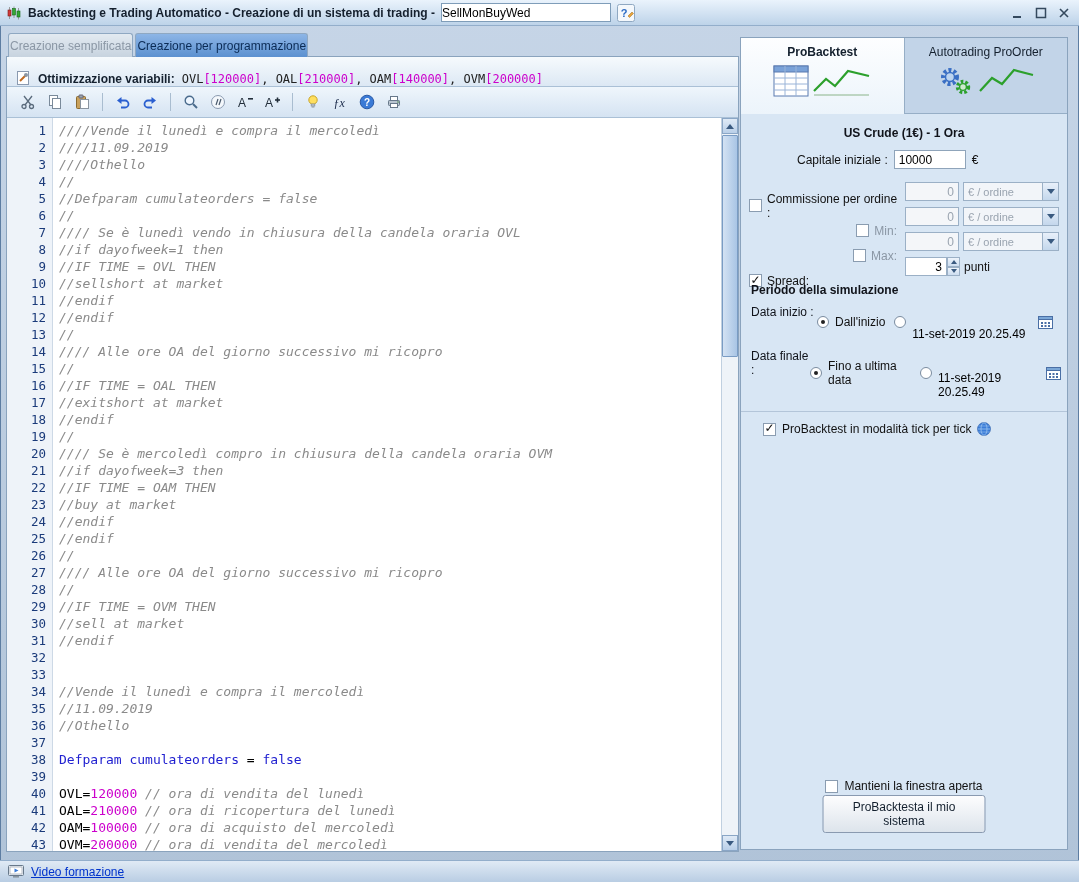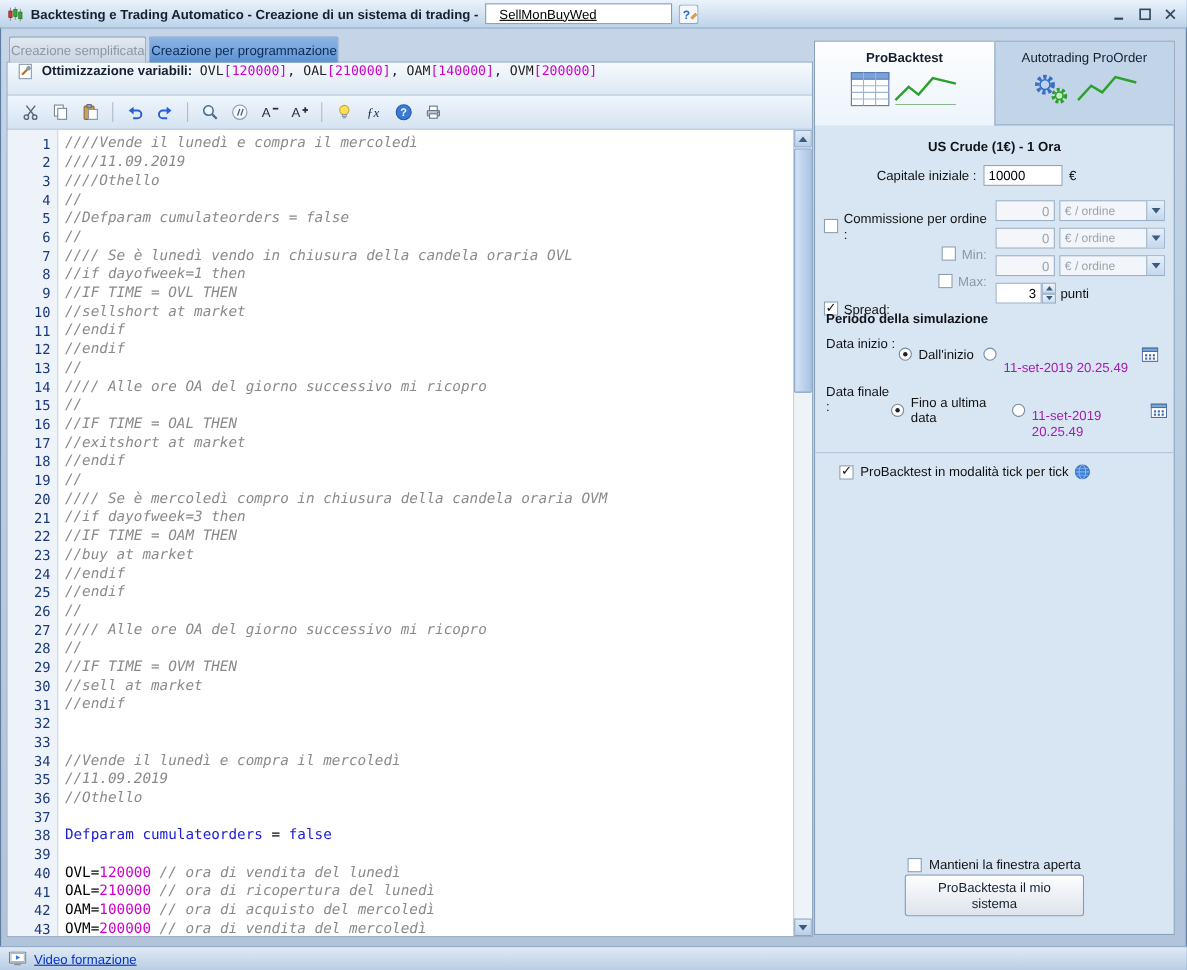--- a/index.html
+++ b/index.html
@@ -11,36 +11,36 @@
     outline:1px solid #5d7da2; outline-offset:-1px;
   }
   svg { display:block; }
 
   
   .titlebar { position:absolute; top:0; left:0; right:0; height:26px;
     background:linear-gradient(#eaf3fc,#bdd3e9); border-bottom:1px solid #93aecb;
     display:flex; align-items:center; gap:6px; padding:0 6px; }
   .titlebar .title { font-weight:bold; color:#15202e; white-space:nowrap; }
   .doc-input { width:170px; height:19px; border:1px solid #7f9db9; background:#fff;
-    font:12px "Liberation Sans", sans-serif; padding:1px 12px;text-decoration:underline; }
+    font:12px "Liberation Sans", sans-serif; padding:1px 0; }
   .win-controls { margin-left:auto; display:flex; gap:9px; align-items:center; padding-right:2px; }
   .wc { width:14px; height:14px; display:flex; align-items:center; justify-content:center; cursor:default; }
 
   
   .left-tabs { position:absolute; top:33px; left:8px; display:flex; gap:2px; z-index:3; }
   .tab { height:24px; display:flex; align-items:center; padding:0 1px;
     border:1px solid #8fa8c2; border-bottom:none; border-radius:3px 3px 0 0; white-space:nowrap; }
   .tab.inactive { background:linear-gradient(#e3eaf1,#c7d3df); color:#8b97a5; }
   .tab.active { background:linear-gradient(#8db5e6,#5c91d0); color:#0b2b55; }
 
   
   .left-body { position:absolute; top:56px; left:6px; width:733px; bottom:30px;
     border:1px solid #8aa3bd; background:#dce6f1; }
   .optbar { height:30px; background:linear-gradient(#f6fafd,#dce8f4);
-    border-bottom:1px solid #aac0d6; display:flex; align-items:flex-start; gap:7px; padding:0 8px; }
+    border-bottom:1px solid #aac0d6; display:flex; align-items:flex-end; gap:7px; padding:0 8px; }
   .opt-label { font-weight:bold; color:#14202e; }
   .opt-vars { font-family:"DejaVu Sans Mono", monospace; font-size:12px; }
   .opt-name { color:#222; }
   .opt-val { color:#cc00cc; }
 
   .toolbar { height:31px; background:linear-gradient(#eff6fc,#d5e3f2);
     border-bottom:1px solid #aac0d6; display:flex; align-items:center; gap:3px; padding:0 9px; }
   .tbtn { width:24px; height:24px; display:flex; align-items:center; justify-content:center;
     border-radius:3px; }
   .tsep { width:1px; height:18px; background:#a9bdd0; margin:0 5px; }
@@ -117,21 +117,21 @@
   .spin-btn.dn .t { border-top:4px solid #3a5a80; }
 
   .d-row { display:flex; margin:6px 6px 6px 10px; }
   .d-label { width:66px; padding-top:2px; color:#10131a; }
   .d-opts { display:flex; flex-direction:row; gap:9px; }
   .r-row { display:flex; align-items:center; gap:6px; }
   .radio { width:12px; height:12px; min-width:12px; border:1px solid #7a8ca0; border-radius:50%;
     background:#fff; position:relative; display:inline-block; }
   .radio.sel::after { content:""; position:absolute; left:3px; top:3px; right:3px; bottom:3px;
     background:#222; border-radius:50%; }
-  .d-date { color:#a21caf;margin-top:24px; }
+  .d-date { color:#000000;margin-top:24px; }
   .cal { margin-left:6px; }
 
   .rp-divider { border-top:1px solid #b3c5d9; margin:12px 0 10px; }
 
   .tick-row { display:flex; align-items:center; gap:6px; margin:0 6px 0 8px;padding-left:14px; }
 
   .keep-row { position:absolute; bottom:56px; left:0; right:0; display:flex;
     justify-content:center; align-items:center; gap:6px; }
   .run-btn { position:absolute; bottom:16px; left:50%; transform:translateX(-50%);
     padding:4px 16px; font:12px "Liberation Sans", sans-serif; color:#14202e;

